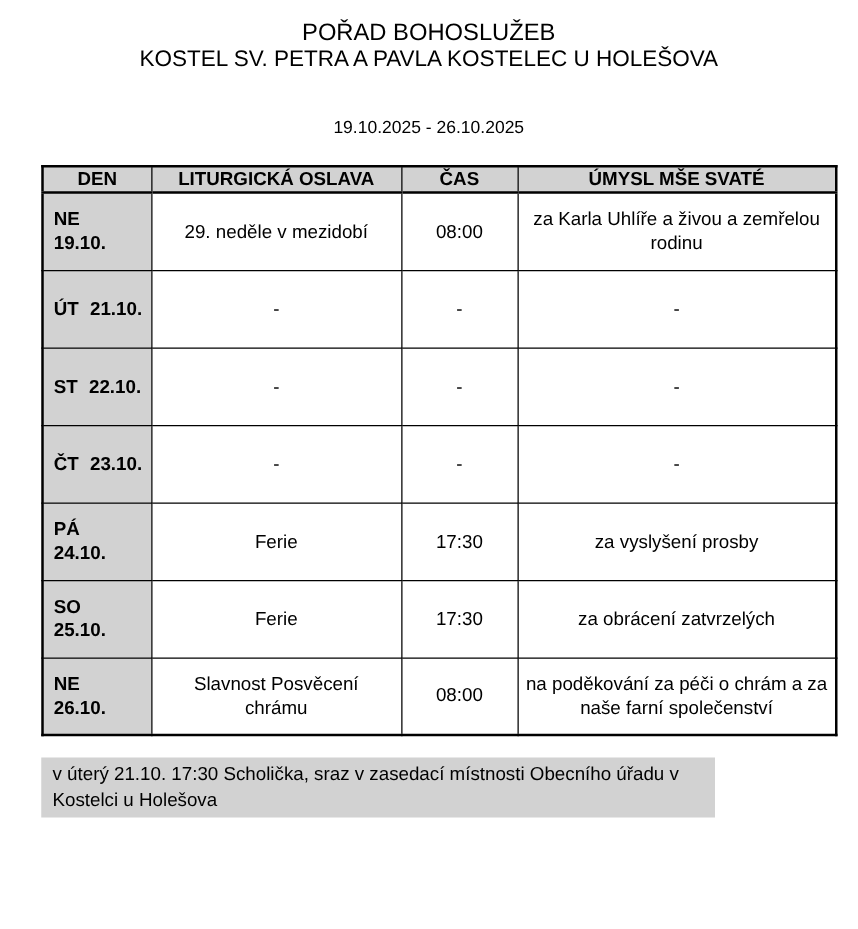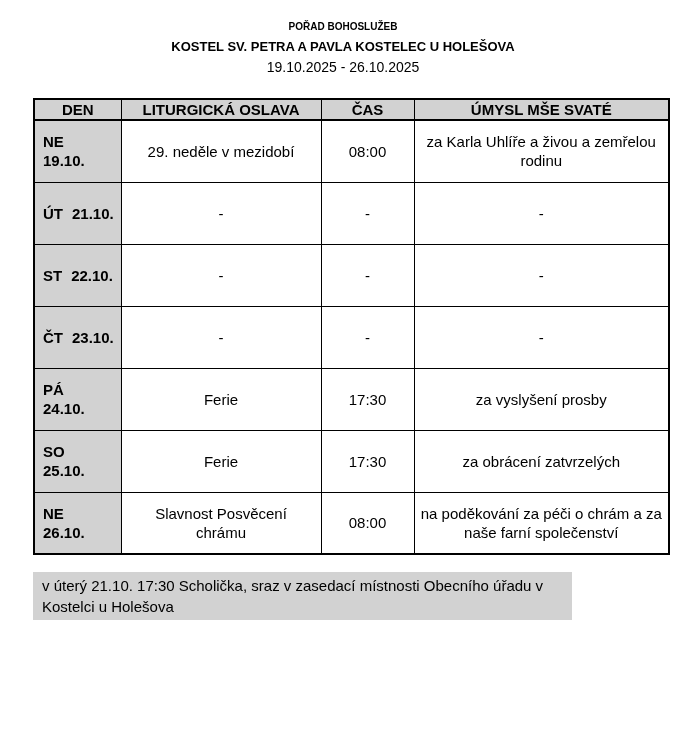--- a/index.html
+++ b/index.html
@@ -7,23 +7,23 @@
   .page {
     position: relative;
     width: 686px;
     height: 743px;
     background: #ffffff;
     color: #000000;
     font-family: "Liberation Sans", sans-serif;
     overflow: hidden;
   }
   .titles { text-align: center; padding-top: 17px; }
-  .title    { font-size: 10px; font-weight: bold; line-height: 20px; }
-  .subtitle { font-size: 13px; font-weight: bold; line-height: 20px; }
-  .daterange{ font-size: 14px; font-weight: normal; line-height: 20px; }
+  .title    { font-size: 19px; font-weight: normal; line-height: 20px; }
+  .subtitle { font-size: 18px; font-weight: normal; line-height: 20px; }
+  .daterange{ font-size: 14px; font-weight: normal; line-height: 20px; margin-top: 34px; }
 
   table.schedule {
     border-collapse: collapse;
     table-layout: fixed;
     width: 635px;
     margin: 21px 0 0 33px;
     border: 2px solid #000000;
   }
   col.c-den  { width: 87px; }
   col.c-cel  { width: 200px; }

